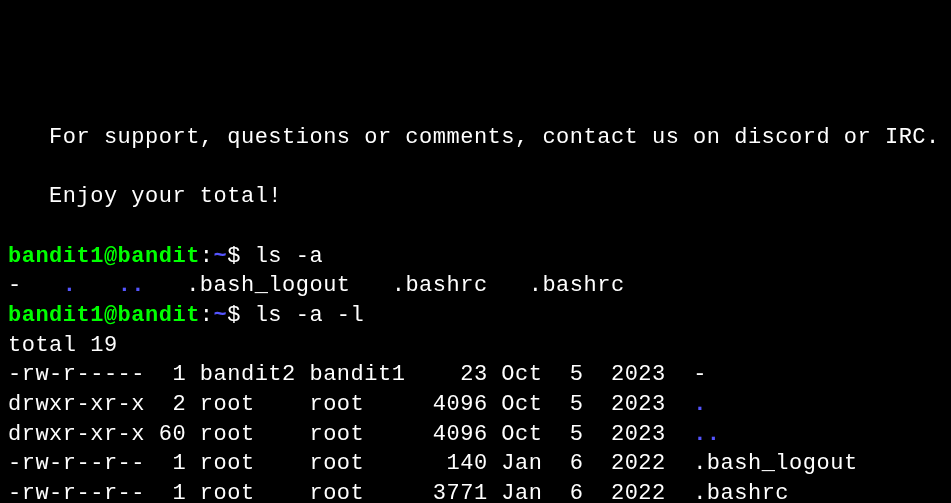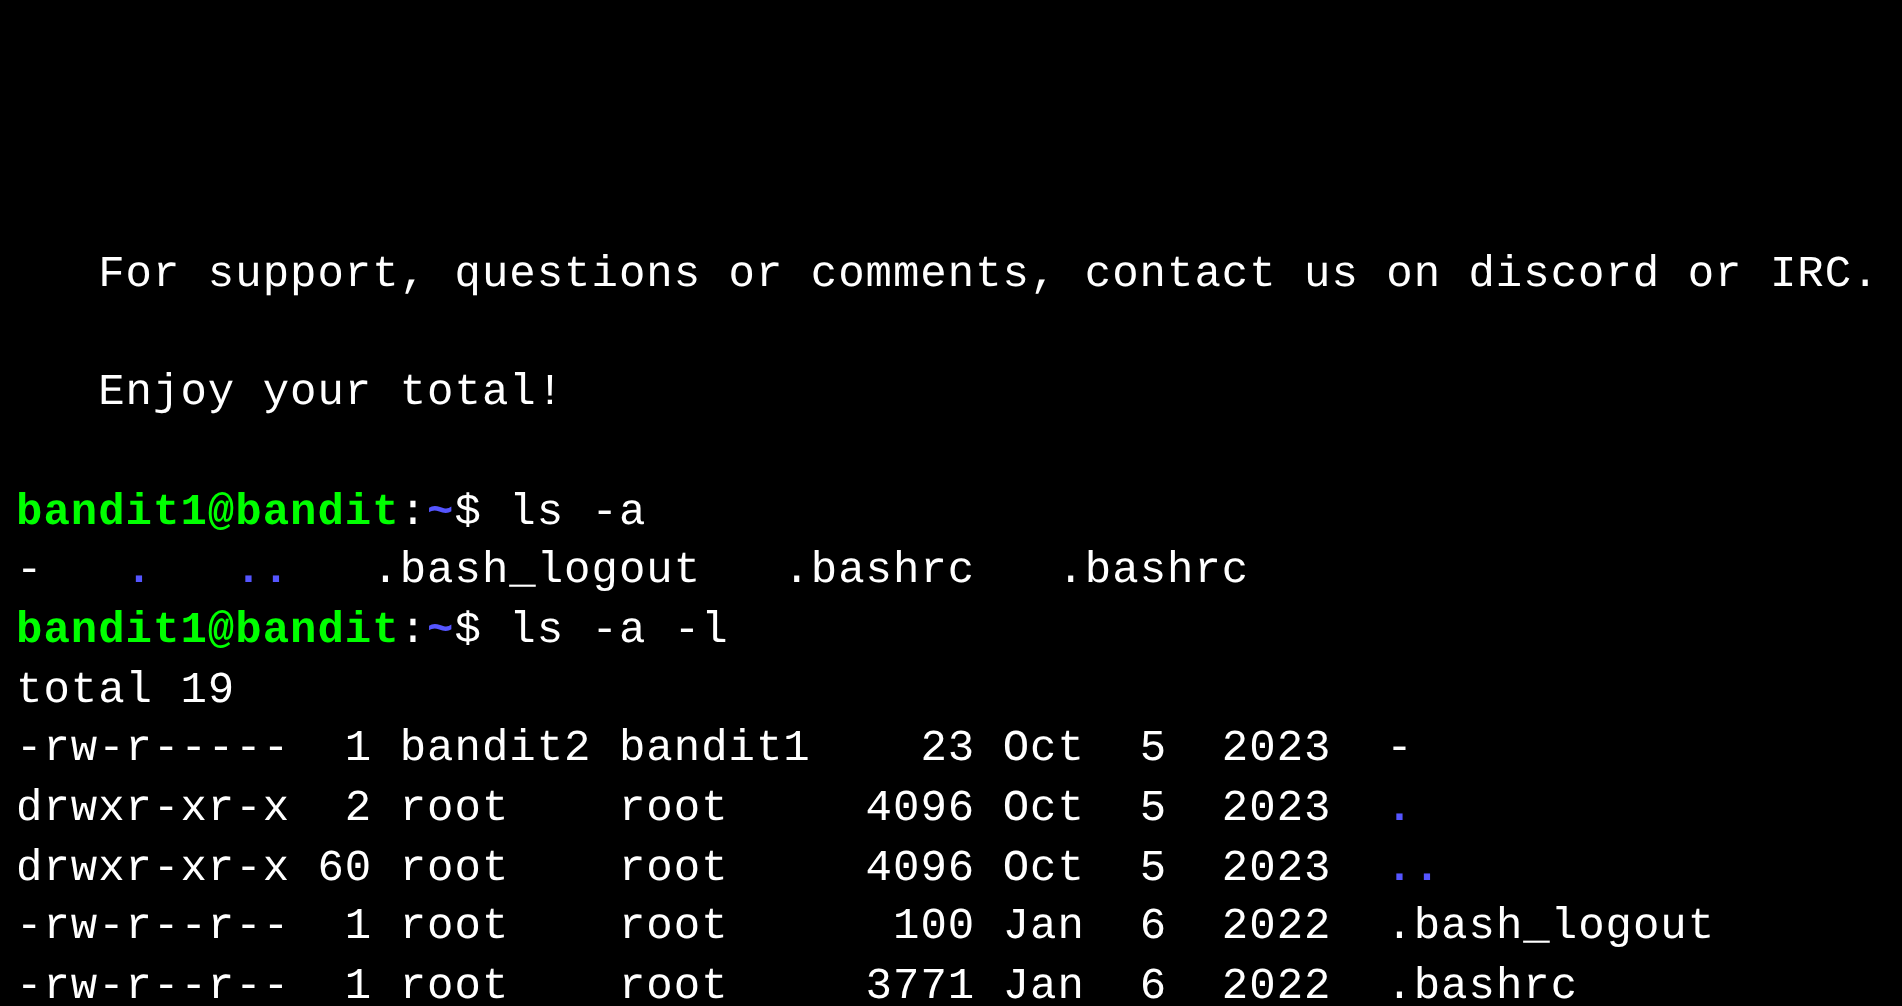--- a/index.html
+++ b/index.html
@@ -34,17 +34,17 @@
 
 <span class="motd">   </span><span class="motd">Enjoy your total!</span>
 
 <span class="user">bandit1@bandit</span><span class="white">:</span><span class="path">~</span><span class="white">$ </span><span class="white">ls -a</span>
 <span class="white">-</span><span>   </span><span class="dirlink">.</span><span>   </span><span class="dirlink">..</span><span>   </span><span class="white">.bash_logout</span><span>   </span><span class="white">.bashrc</span><span>   </span><span class="white">.bashrc</span>
 <span class="user">bandit1@bandit</span><span class="white">:</span><span class="path">~</span><span class="white">$ </span><span class="white">ls -a -l</span>
 <span class="white">total 19</span>
 <div id="listing"><span class="white">-rw-r-----</span> <span class="white"> 1</span> <span class="white">bandit2</span> <span class="white">bandit1</span>  <span class="white">  23</span> <span class="white">Oct  5  2023</span>  <span class="white">-</span>
 <span class="white">drwxr-xr-x</span> <span class="white"> 2</span> <span class="white">root   </span> <span class="white">root   </span>  <span class="white">4096</span> <span class="white">Oct  5  2023</span>  <span class="dirlink">.</span>
 <span class="white">drwxr-xr-x</span> <span class="white">60</span> <span class="white">root   </span> <span class="white">root   </span>  <span class="white">4096</span> <span class="white">Oct  5  2023</span>  <span class="dirlink">..</span>
-<span class="white">-rw-r--r--</span> <span class="white"> 1</span> <span class="white">root   </span> <span class="white">root   </span>  <span class="white"> 100</span> <span class="white">Jan  6  2022</span>  <span class="white">.bash_logout</span>
+<span class="white">-rw-r--r--</span> <span class="white"> 1</span> <span class="white">root   </span> <span class="white">root   </span>  <span class="white"> 140</span> <span class="white">Jan  6  2022</span>  <span class="white">.bash_logout</span>
 <span class="white">-rw-r--r--</span> <span class="white"> 1</span> <span class="white">root   </span> <span class="white">root   </span>  <span class="white">3771</span> <span class="white">Jan  6  2022</span>  <span class="white">.bashrc</span>
         </div>
 
 
 
 </body></html>

